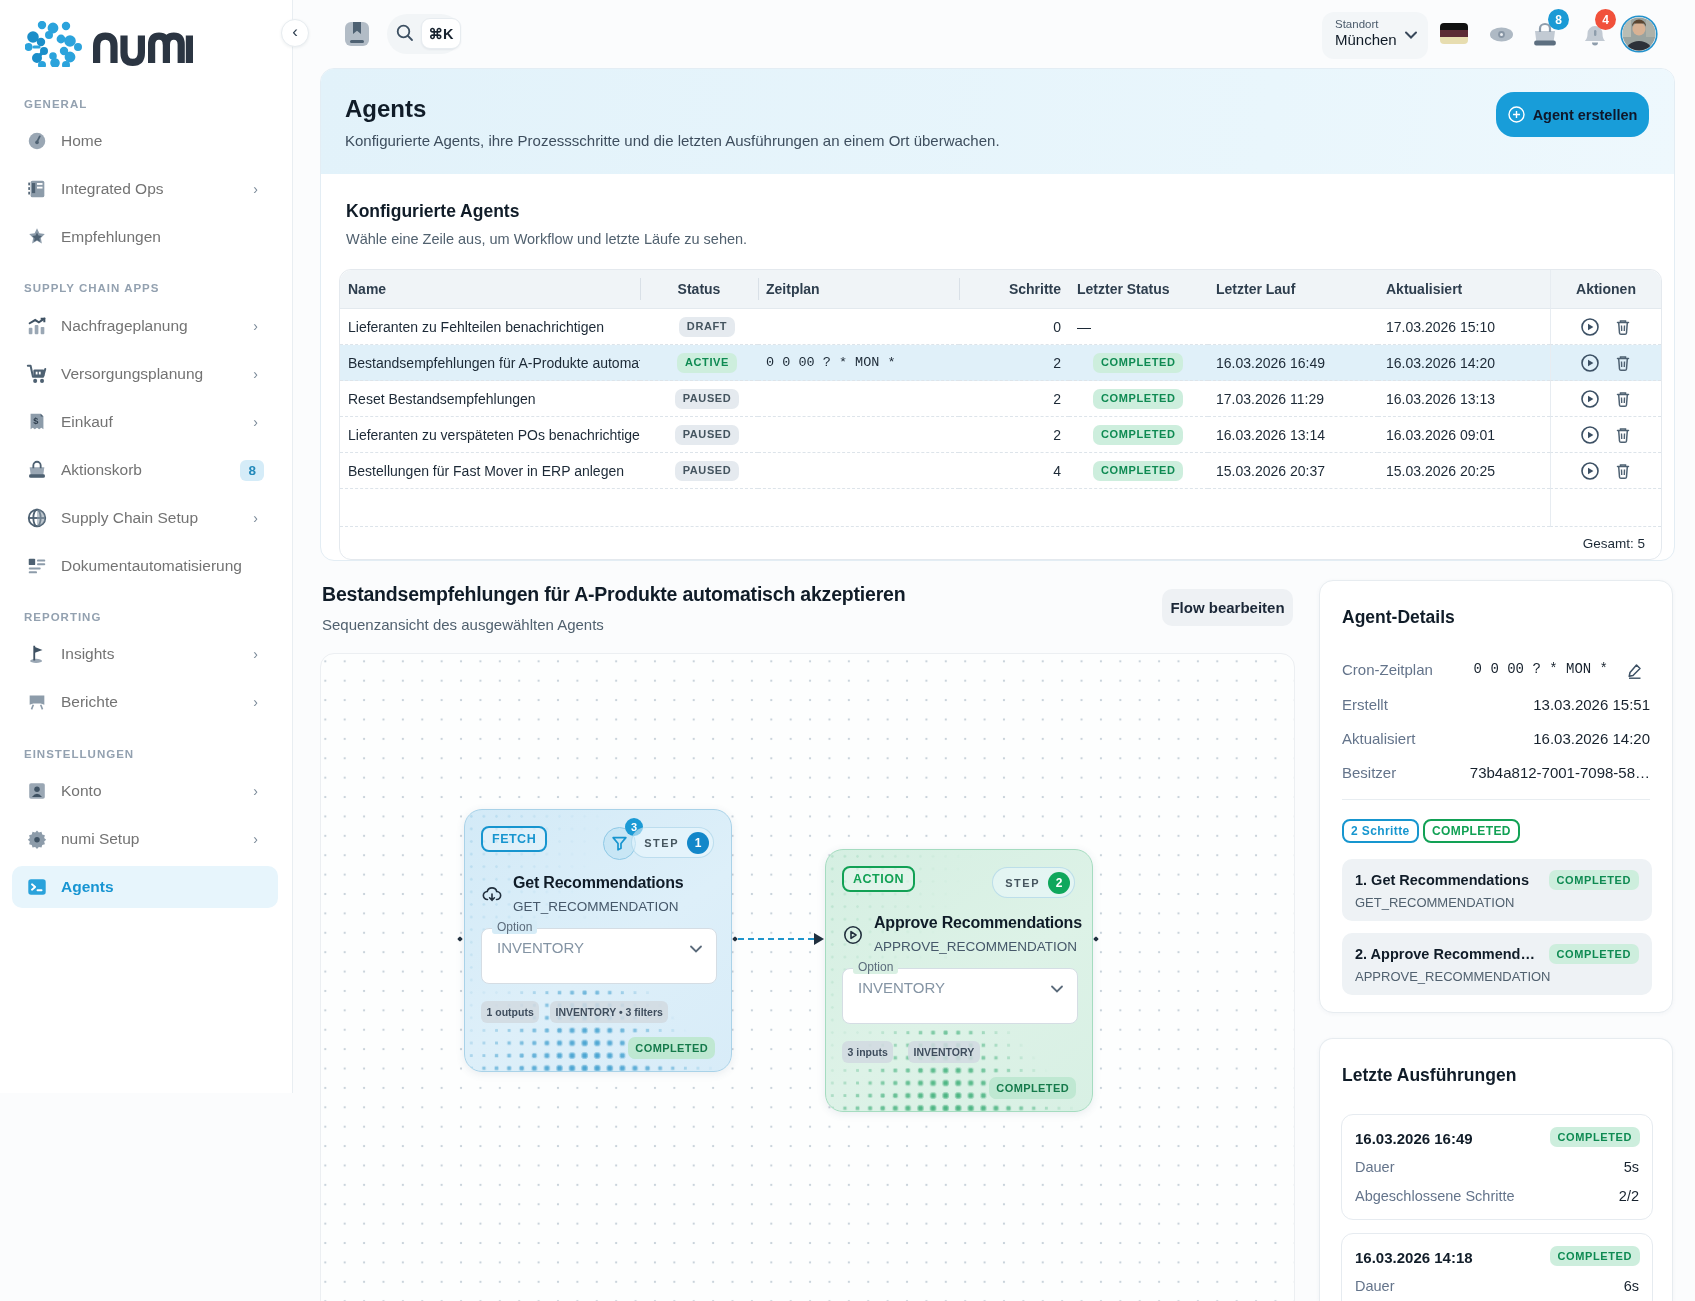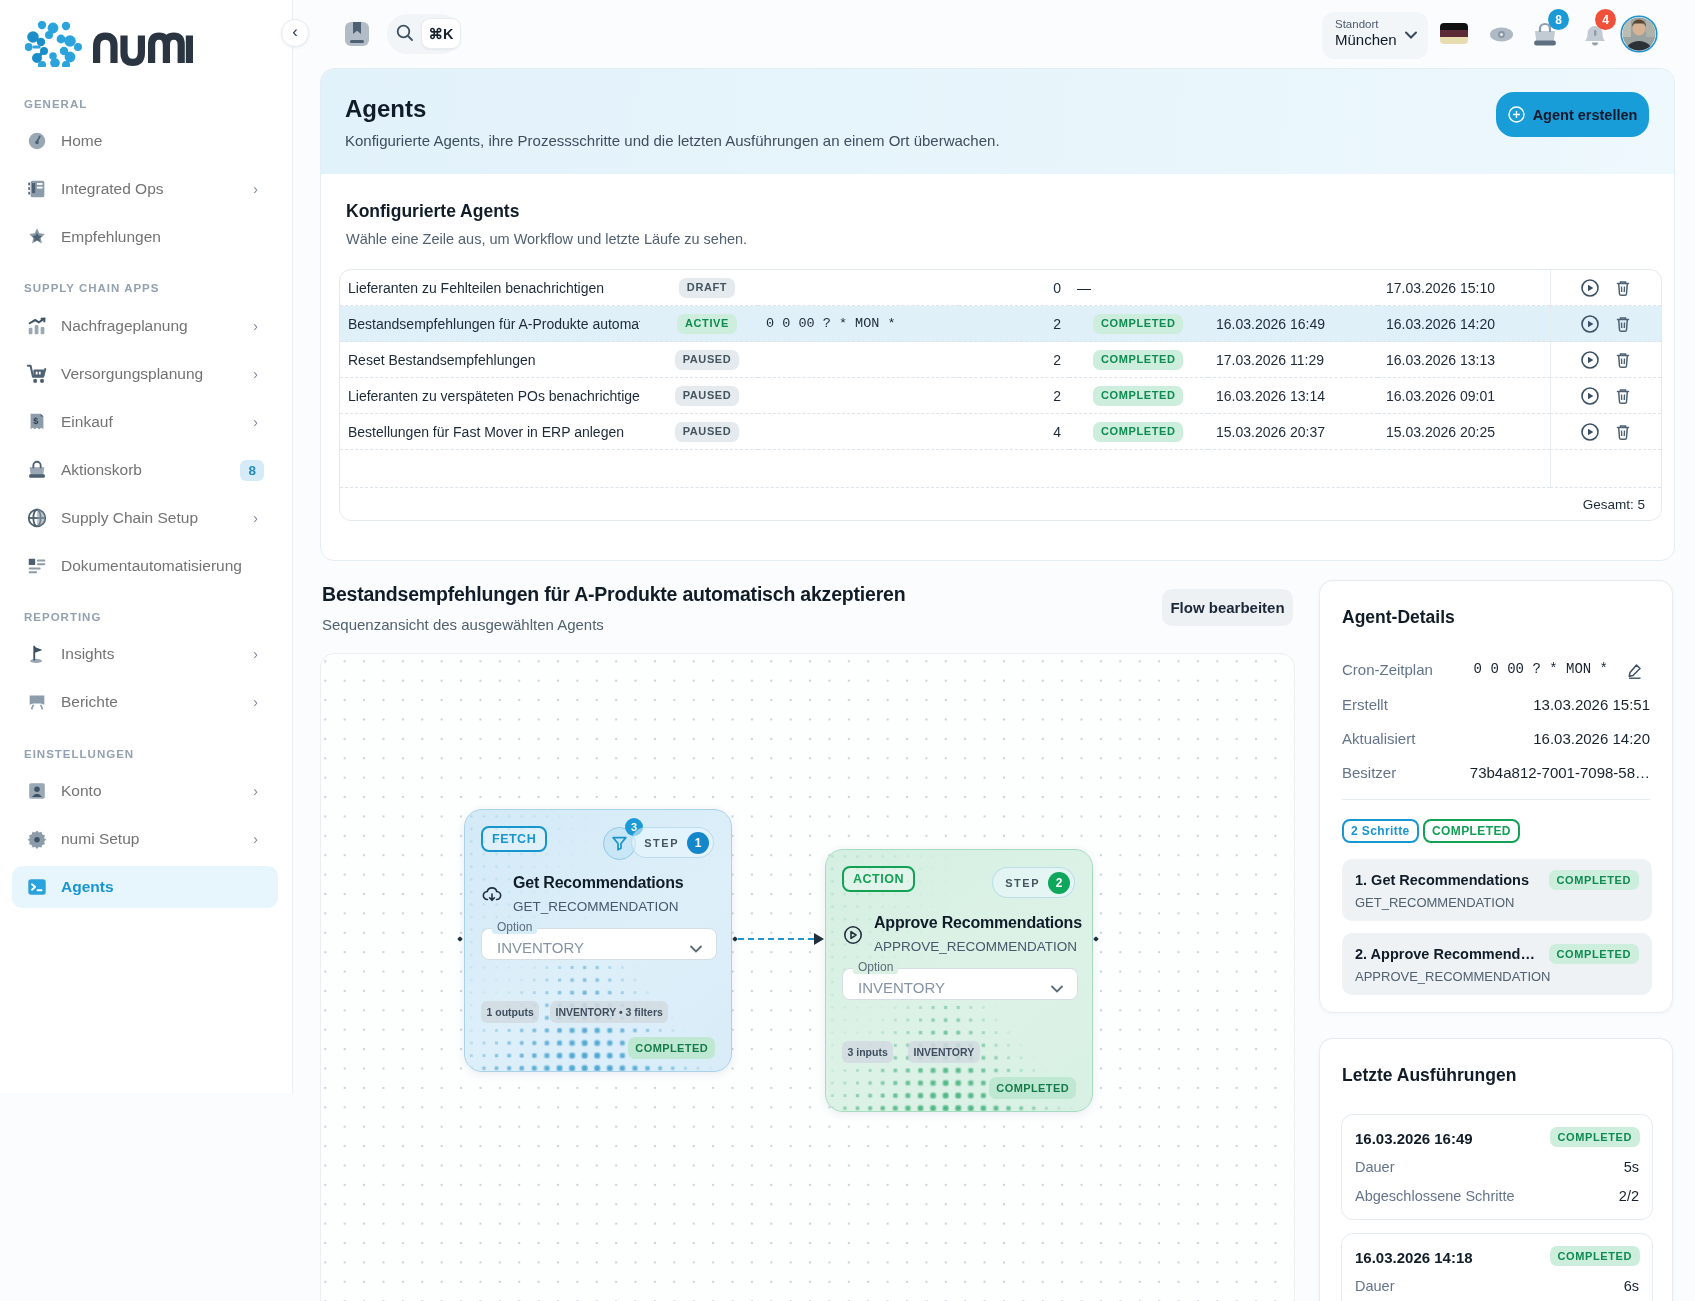--- a/index.html
+++ b/index.html
@@ -82,21 +82,21 @@
   mask-composite:intersect; }
 .typebadge { position:absolute; left:16px; top:16px; border:2px solid; border-radius:8px; font-size:12.5px; font-weight:bold; letter-spacing:.5px; padding:4px 9px; background:rgba(255,255,255,.25); }
 .filtercircle { position:absolute; left:138px; top:17px; width:33px; height:33px; border-radius:50%; background:rgba(196,228,244,.85); border:1px solid #8ec8e5; display:flex; align-items:center; justify-content:center; }
 .fbadge { position:absolute; right:-8px; top:-10px; width:18px; height:18px; border-radius:50%; background:#1b9ad5; color:#fff; font-size:11px; font-weight:bold; display:flex; align-items:center; justify-content:center; }
 .steppill { position:absolute; right:17px; top:17px; height:31px; background:rgba(255,255,255,.40); border:1px solid rgba(150,200,225,.5); border-radius:16px; background:rgba(235,248,253,.55); display:flex; align-items:center; padding:0 4px 0 12px; gap:8px; }
 .steppill > span:first-child { font-size:11px; font-weight:bold; letter-spacing:1.5px; color:#46565f; }
 .stepnum { width:22px; height:22px; border-radius:50%; color:#fff; font-size:12px; font-weight:bold; display:flex; align-items:center; justify-content:center; }
 .cardicon { position:absolute; left:16px; top:74px; }
 .cardtitle { position:absolute; left:48px; top:64px; font-size:16px; font-weight:bold; color:#101c28; white-space:nowrap; letter-spacing:-.2px; }
 .cardsub { position:absolute; left:48px; top:89px; font-size:13.5px; color:#46586a; }
-.optionbox { position:absolute; left:16px; top:118px; width:236px; height:32px; background:#fff; border:1px solid #d5dde4; border-radius:8px; font-size:15px; color:#8494a4; line-height:38px; padding-left:15px; }
+.optionbox { position:absolute; left:16px; top:118px; width:236px; height:56px; background:#fff; border:1px solid #d5dde4; border-radius:8px; font-size:15px; color:#8494a4; line-height:38px; padding-left:15px; }
 .optlabel { position:absolute; left:10px; top:-9px; font-size:12px; color:#5c6c7c; line-height:1.2; padding:0 5px; border-radius:3px; }
 .optchev { position:absolute; right:13px; top:16px; }
 .tag { position:absolute; top:191px; background:rgba(209,217,225,.85); border-radius:6px; font-size:10.5px; font-weight:bold; color:#3f4e5e; padding:5.5px 5.5px; line-height:1; }
 .completedtag { position:absolute; right:16px; top:227px; background:#bfe8d2; border-radius:7px; font-size:11px; font-weight:bold; letter-spacing:.4px; color:#157a4b; padding:5.5px 7px; line-height:1; }
 #connector { position:absolute; left:417px; top:284px; width:76px; border-top:2.5px dashed #1f95cc; }
 #connarrow { position:absolute; left:490px; top:277px; }
 .cdot { position:absolute; width:4px; height:4px; background:#21303f; border-radius:1px; transform:rotate(45deg); }
 
 
 #rightpanel { position:absolute; left:1319px; top:0; width:354px; }
@@ -404,20 +404,30 @@
         <col style="width:300px">
           <col style="width:118px">
           <col style="width:201px">
           <col style="width:110px">
           <col style="width:139px">
           <col style="width:170px">
           <col style="width:172px">
           <col style="width:111px">
       </colgroup>
       <tbody>
+          <tr>
+        <th style="border-radius:12px 0 0 0;">Name</th>
+        <th class="div" style="text-align:center;">Status</th>
+        <th class="div">Zeitplan</th>
+        <th class="div num">Schritte</th>
+        <th>Letzter Status</th>
+        <th>Letzter Lauf</th>
+        <th>Aktualisiert</th>
+        <th class="divfull" style="text-align:center;border-radius:0 12px 0 0;">Aktionen</th>
+      </tr>
       <tr>
         <td>Lieferanten zu Fehlteilen benachrichtigen</td>
         <td style="text-align:center;"><span class="pill pill-gray">DRAFT</span></td>
         <td></td>
         <td class="num">0</td>
         <td>—</td>
         <td></td>
         <td>17.03.2026 15:10</td>
         <td class="divfull">
               <span class="acticons">

